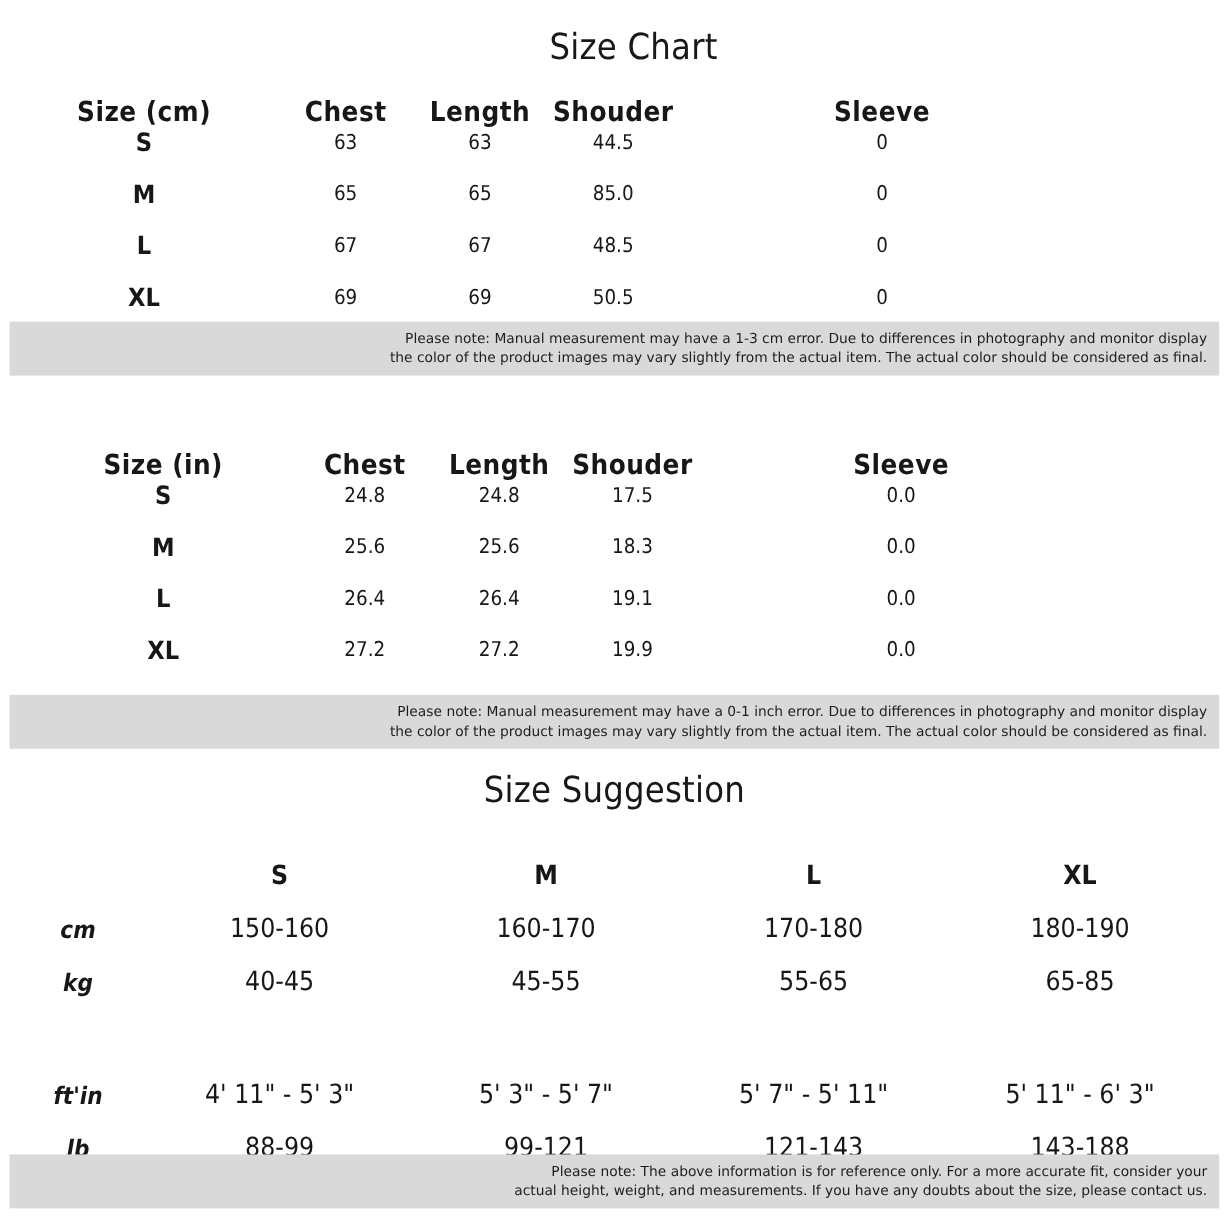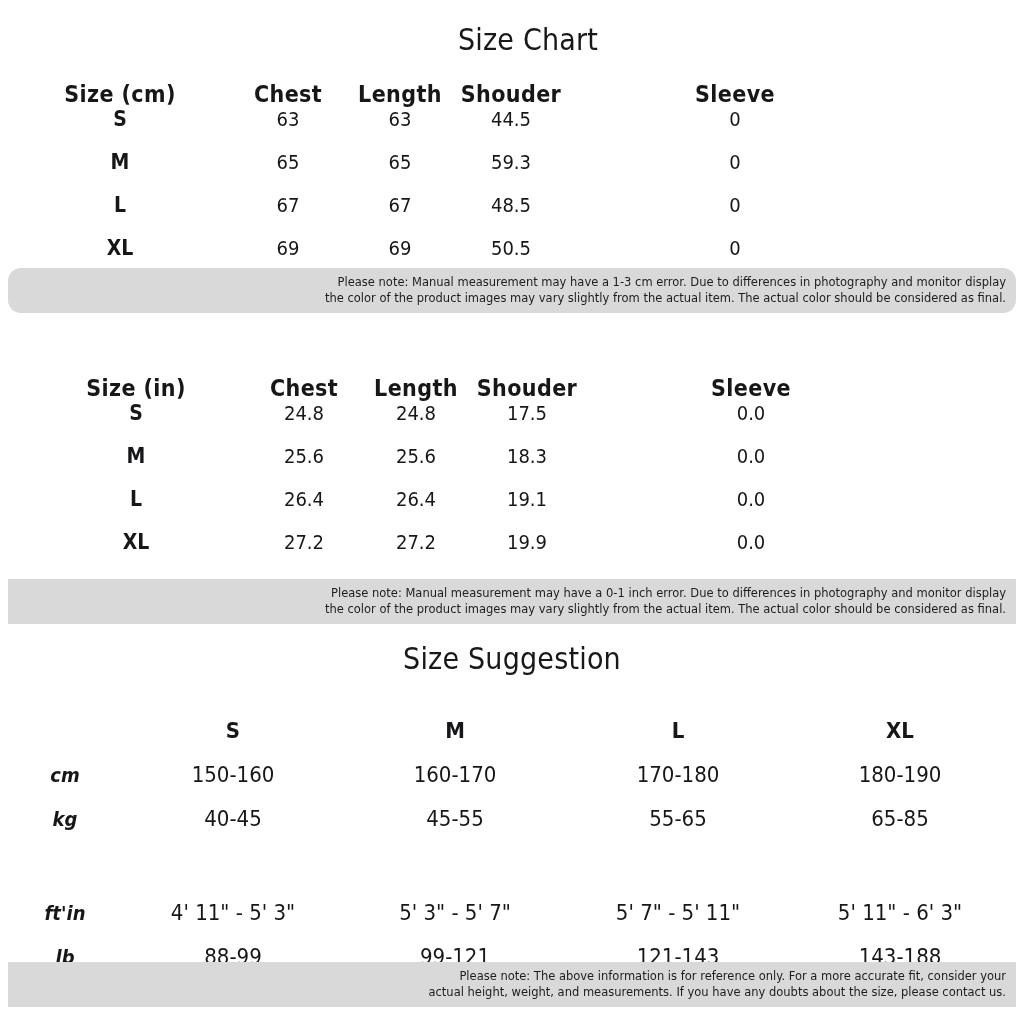--- a/index.html
+++ b/index.html
@@ -68,21 +68,21 @@
     font-size: 23px;
     letter-spacing: 0.4px;
     margin-top: 18px;
   }
   .cell.v-size {
     font-weight: bold;
     font-size: 21px;
   }
   .cell.v {
     font-weight: 400;
-    font-size: 20px;
+    font-size: 17px;
     text-align: right;
   }
 
   
   .c-size   { left: 120px; }
   .c-chest  { left: 288px; }
   .c-length { left: 400px; }
   .c-should { left: 511px; }
   .c-sleeve { left: 735px; }
 
@@ -94,21 +94,21 @@
     background: #d9d9d9;
     box-sizing: border-box;
     padding: 6px 10px 7px 10px;
     text-align: right;
     font-family: "DejaVu Sans", "Liberation Sans", sans-serif;
     font-size: 11.5px;
     font-weight: 400;
     line-height: 16px;
     color: #1d1d20;
   }
-  #note-cm  { top: 268px; border-radius: 13px; }
+  #note-cm  { top: 268px; }
   #note-in  { top: 579px; }
   #note-sug { top: 962px; }
 
   
   #suggestion-grid {
     position: absolute;
     left: 0;
     top: 718px;
     width: 1024px;
   }
@@ -169,21 +169,21 @@
       <div class="cell v c-chest">63</div>
       <div class="cell v c-length">63</div>
       <div class="cell v c-should">44.5</div>
       <div class="cell v c-sleeve">0</div>
     </div>
 
     <div class="meas-row">
       <div class="cell v-size c-size">M</div>
       <div class="cell v c-chest">65</div>
       <div class="cell v c-length">65</div>
-      <div class="cell v c-should">59.3</div>
+      <div class="cell v c-should">85.0</div>
       <div class="cell v c-sleeve">0</div>
     </div>
 
     <div class="meas-row">
       <div class="cell v-size c-size">L</div>
       <div class="cell v c-chest">67</div>
       <div class="cell v c-length">67</div>
       <div class="cell v c-should">48.5</div>
       <div class="cell v c-sleeve">0</div>
     </div>

